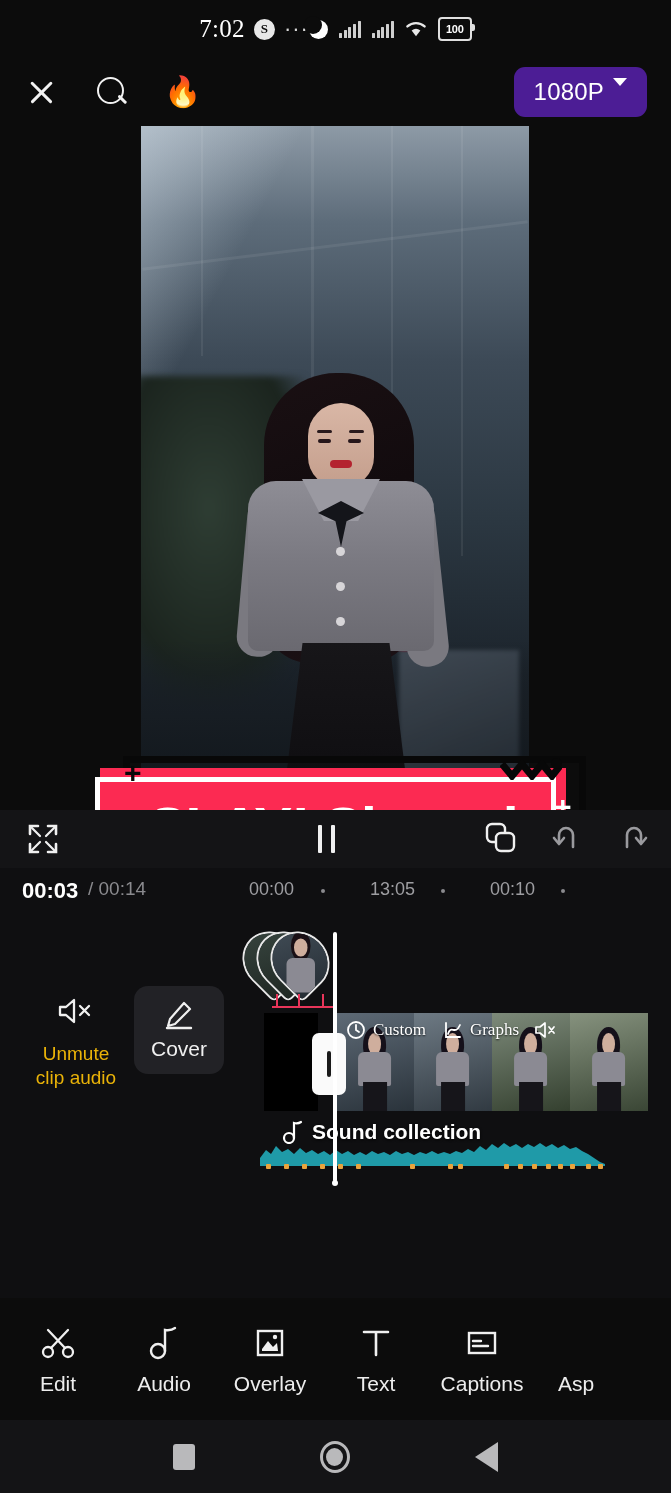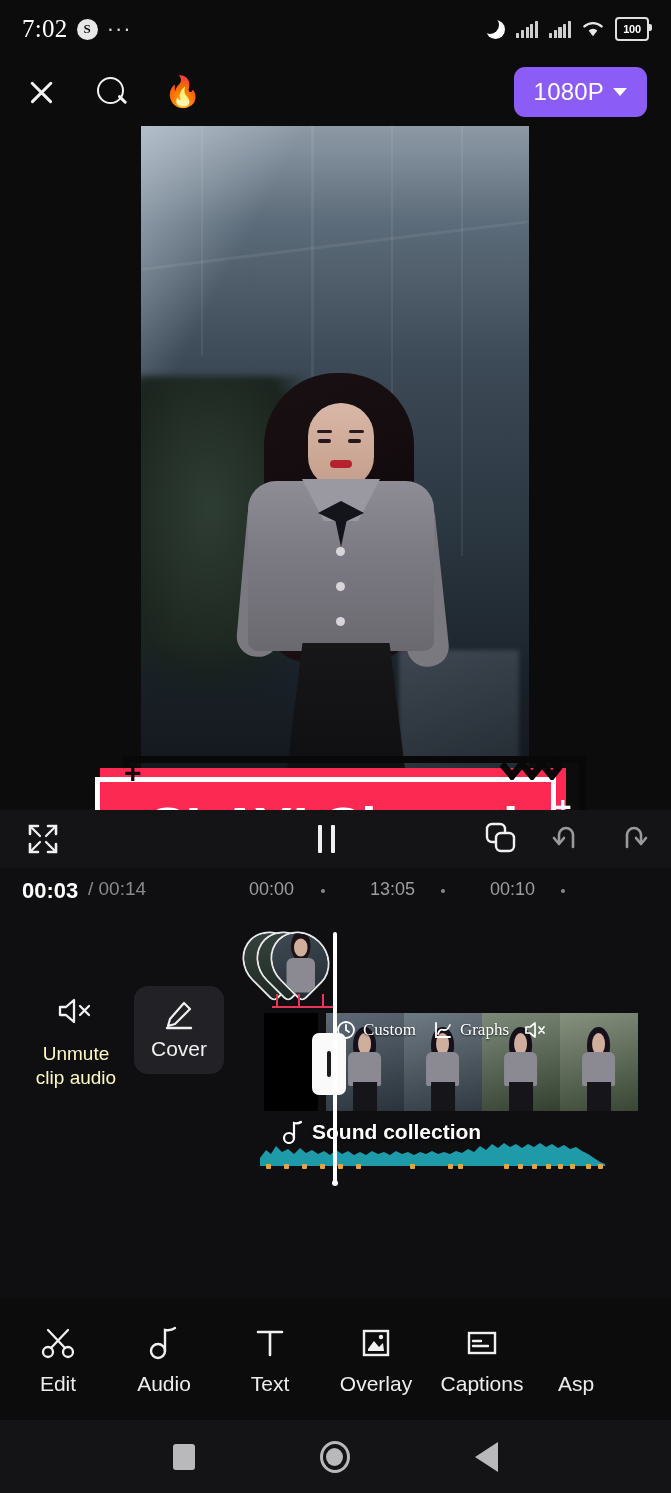--- a/index.html
+++ b/index.html
@@ -7,21 +7,21 @@
   body {
     width:671px; height:1493px;
     font-family:"Liberation Sans", sans-serif;
     color:#fff; overflow:hidden; position:relative;
   }
   .screen { position:absolute; inset:0; background:#0c0c0c; }
 
   
   .statusbar {
     position:absolute; top:0; left:0; width:671px; height:58px;
-    display:flex; align-items:center; justify-content:space-between;
+    display:flex; align-items:center; justify-content:center;
     padding:0 22px; background:#0c0c0c;
   }
   .sb-left { display:flex; align-items:center; gap:9px; }
   .sb-time { font-size:25px; letter-spacing:.3px; color:#fff; font-family:"Liberation Serif", serif; }
   .sb-badge {
     width:21px; height:21px; border-radius:50%; background:#e8e8e8; color:#0c0c0c;
     font-size:13px; font-weight:bold; display:flex; align-items:center; justify-content:center;
     font-family:"Liberation Serif", serif;
   }
   .sb-dots { font-size:22px; color:#d8d8d8; letter-spacing:1px; line-height:10px; }
@@ -68,22 +68,22 @@
     content:""; position:absolute; left:3px; top:2px; width:23px; height:23px;
     border:2.6px solid #f2f2f2; border-radius:50%;
   }
   .ic-search::after {
     content:""; position:absolute; left:23px; top:23px; width:11px; height:2.6px;
     background:#f2f2f2; border-radius:2px; transform:rotate(45deg);
   }
   .flame { font-size:30px; line-height:34px; }
   .tb-right { margin-left:auto; display:flex; align-items:center; gap:16px; }
   .res-chip {
-    background:#8b5cf6; border-radius:11px; padding:11px 20px;
-    display:flex; align-items:center; gap:9px; cursor:pointer;
+    background:#4c1d95; border-radius:11px; padding:11px 20px;
+    display:flex; align-items:flex-start; gap:9px; cursor:pointer;
   }
   .res-chip span { font-size:24px; color:#fff; letter-spacing:.2px; }
   .caret { width:0;height:0;border-left:7px solid transparent;border-right:7px solid transparent;border-top:8px solid #fff; }
   .export-btn {
     background:#2fe0f0; border-radius:12px; padding:12px 22px;
     font-size:25px; font-weight:bold; color:#06202a; cursor:pointer;
   }
 
   
   .preview { position:absolute; top:126px; left:0; width:671px; height:684px; background:#0c0c0c; }
@@ -209,21 +209,21 @@
   .td1 { left:0; top:2px; }
   .td2 { left:14px; top:2px; }
   .td3 { left:28px; top:2px; }
   .stk-ticks { position:absolute; left:28px; top:66px; width:62px; height:14px; }
   .stk-ticks i { position:absolute; width:2px; height:13px; background:#e8355a; }
   .stk-ticks .base { position:absolute; left:0; top:12px; width:62px; height:2px; background:#e8355a; }
 
   .clip-row { position:absolute; left:264px; top:145px; width:407px; height:98px; }
   .clip-black { position:absolute; left:0; top:0; width:54px; height:98px; background:#000; }
   .clip-main {
-    position:absolute; left:62px; top:0; width:312px; height:98px; overflow:hidden;
+    position:absolute; left:72px; top:0; width:312px; height:98px; overflow:hidden;
     background:#2a3038;
   }
   .thumbs { position:absolute; inset:0; display:flex; }
   .thumb { flex:1; position:relative; overflow:hidden; }
   .th-bg { position:absolute; inset:0; }
   .th-person { position:absolute; left:50%; top:14%; width:46%; height:86%; transform:translateX(-50%); }
   .th-hair { position:absolute; left:18%; top:0; width:64%; height:42%; background:#15101a; border-radius:50% 50% 40% 40%; }
   .th-face { position:absolute; left:32%; top:8%; width:36%; height:26%; background:#cfae9d; border-radius:50%; }
   .th-jacket { position:absolute; left:4%; top:30%; width:92%; height:40%; background:#8b8a93; border-radius:6px 6px 2px 2px; }
   .th-skirt { position:absolute; left:16%; top:66%; width:68%; height:34%; background:#16151a; }
@@ -243,21 +243,21 @@
   .wave-wrap { position:absolute; left:0; top:16px; width:345px; height:30px; overflow:hidden; }
   .aud-label {
     position:absolute; left:22px; top:0px; display:flex; align-items:center; gap:8px;
     font-size:21px; font-weight:bold; color:#fff; text-shadow:0 1px 3px rgba(0,0,0,.9); z-index:3;
   }
   .beats { position:absolute; left:0; top:44px; width:345px; height:6px; }
   .beats i { position:absolute; width:5px; height:5px; background:#e8a33d; border-radius:1px; }
 
   .side-actions { position:absolute; left:0; top:118px; width:244px; height:120px; }
   .unmute { position:absolute; left:26px; top:10px; width:100px; text-align:center; }
-  .unmute .lbl { font-size:19px; color:#fef9c3; line-height:1.25; margin-top:12px; }
+  .unmute .lbl { font-size:19px; color:#eab308; line-height:1.25; margin-top:12px; }
   .cover-btn {
     position:absolute; left:134px; top:0px; width:90px; height:88px;
     background:#222226; border-radius:14px; display:flex; flex-direction:column;
     align-items:center; justify-content:center; gap:6px;
   }
   .cover-btn .lbl { font-size:21px; color:#f0f0f0; }
 
   .playhead { position:absolute; left:333px; top:64px; width:4px; height:250px; background:#fff; border-radius:2px; z-index:8; }
   .playhead::after { content:""; position:absolute; left:-1px; bottom:-4px; width:6px; height:6px; border-radius:50%; background:#fff; }
 
@@ -593,34 +593,34 @@
         <svg width="36" height="36" viewBox="0 0 36 36">
           <circle cx="12" cy="26" r="7" stroke="#f0f0f0" stroke-width="2.4" fill="none"></circle>
           <path d="M19 26 V5 C19 5, 25 6, 29 3" stroke="#f0f0f0" stroke-width="2.4" fill="none" stroke-linecap="round"></path>
         </svg>
       </span>
       <span class="lbl">Audio</span>
     </div>
     <div class="tool">
       <span>
         <svg width="36" height="36" viewBox="0 0 36 36">
-          <path d="M6 7 H30 M18 7 V30" stroke="#f0f0f0" stroke-width="2.6" stroke-linecap="round"></path>
+          <rect x="6" y="6" width="24" height="24" stroke="#f0f0f0" stroke-width="2.4" fill="none"></rect>
+          <path d="M10 24 L16 16 L21 22 L25 18 L26 26 H10 Z" fill="#f0f0f0"></path>
+          <circle cx="23" cy="12" r="2.2" fill="#f0f0f0"></circle>
         </svg>
       </span>
-      <span class="lbl">Text</span>
+      <span class="lbl">Overlay</span>
     </div>
     <div class="tool">
       <span>
         <svg width="36" height="36" viewBox="0 0 36 36">
-          <rect x="6" y="6" width="24" height="24" stroke="#f0f0f0" stroke-width="2.4" fill="none"></rect>
-          <path d="M10 24 L16 16 L21 22 L25 18 L26 26 H10 Z" fill="#f0f0f0"></path>
-          <circle cx="23" cy="12" r="2.2" fill="#f0f0f0"></circle>
+          <path d="M6 7 H30 M18 7 V30" stroke="#f0f0f0" stroke-width="2.6" stroke-linecap="round"></path>
         </svg>
       </span>
-      <span class="lbl">Overlay</span>
+      <span class="lbl">Text</span>
     </div>
     <div class="tool">
       <span>
         <svg width="36" height="36" viewBox="0 0 36 36">
           <rect x="5" y="8" width="26" height="20" stroke="#f0f0f0" stroke-width="2.4" fill="none"></rect>
           <path d="M9 16 H17 M9 21 H24" stroke="#f0f0f0" stroke-width="2.4" stroke-linecap="round"></path>
         </svg>
       </span>
       <span class="lbl">Captions</span>
     </div>

